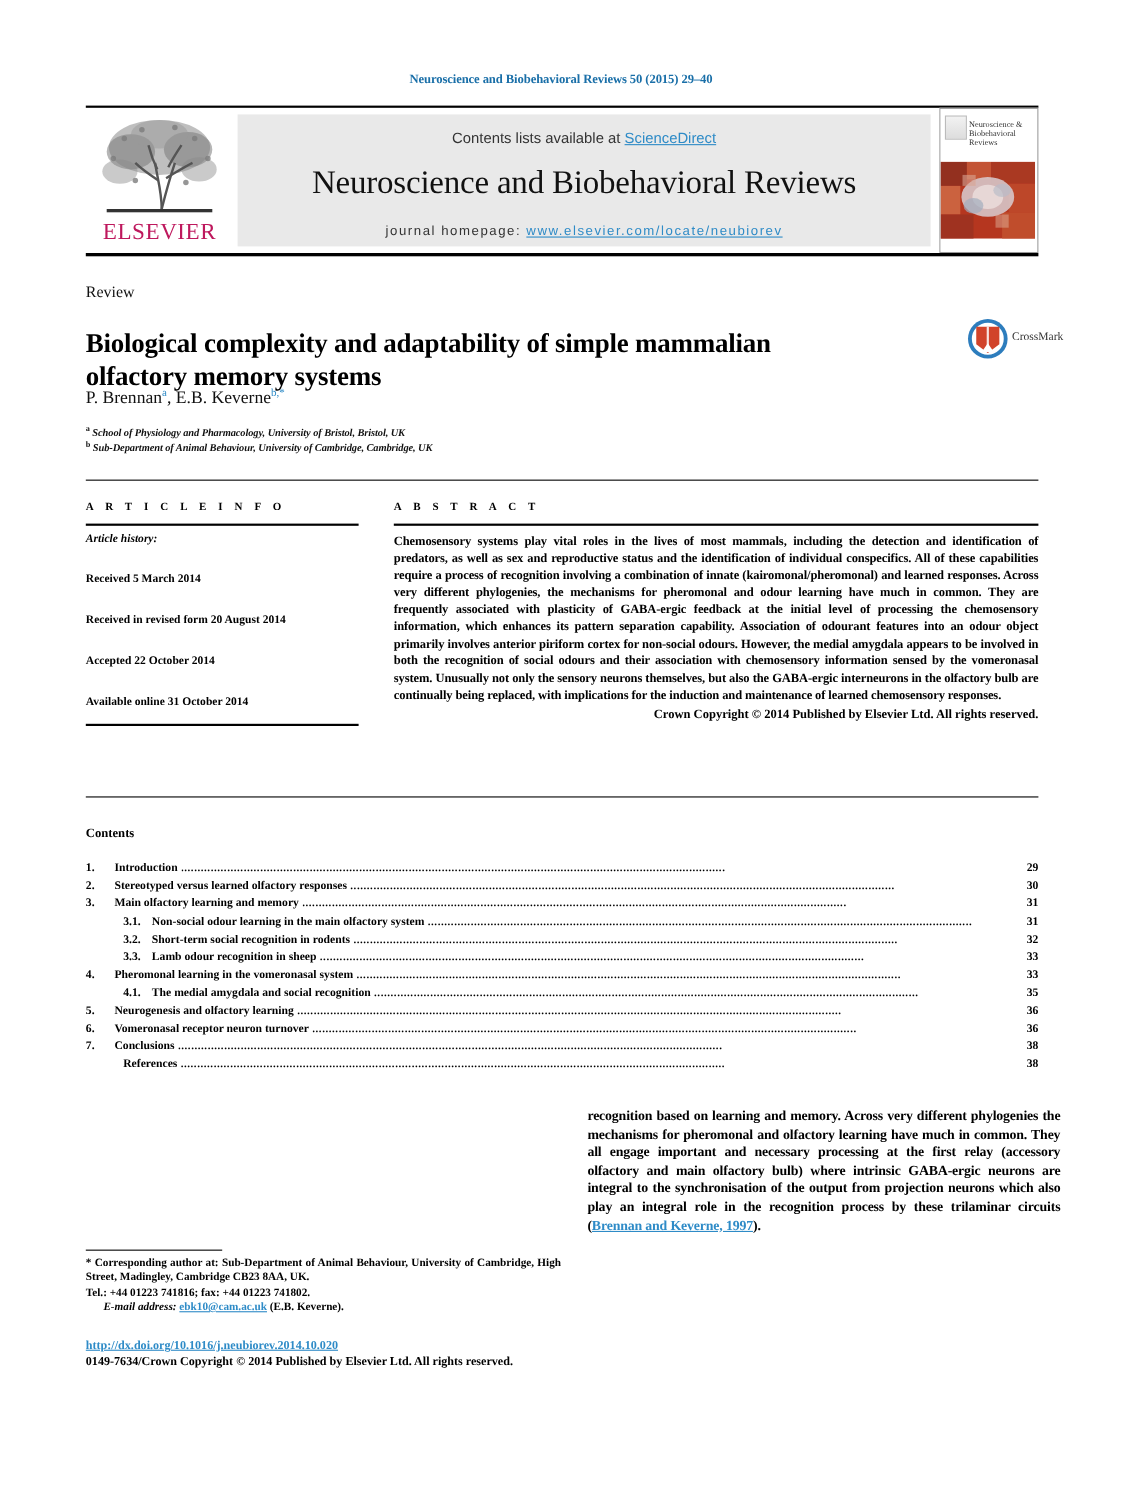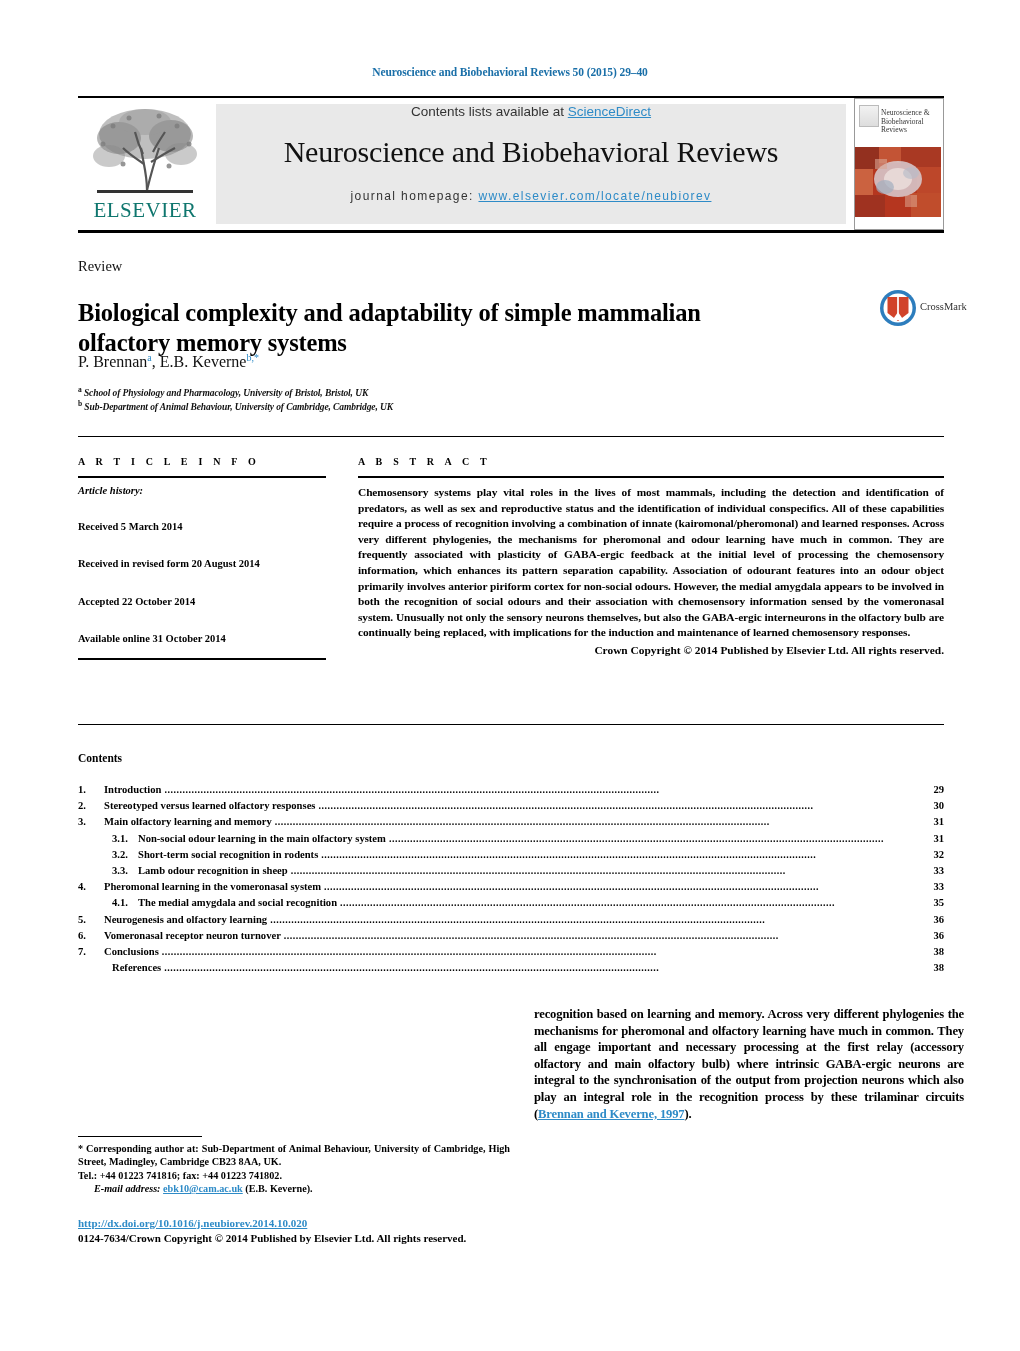--- a/index.html
+++ b/index.html
@@ -63,37 +63,38 @@
     left: 4px;
     width: 126px;
     height: 122px;
     text-align: center;
   }
   .tree-svg { display:block; margin: 0 auto; }
   .elsevier-word {
     font-family: "Liberation Serif", serif;
     font-size: 21px;
     letter-spacing: 0.5px;
-    color: #0f766e;
+    color: #be185d;
     margin-top: -2px;
     font-weight: 400;
   }
   .grey-band {
     position: absolute;
     top: 8px;
     left: 138px;
     width: 630px;
     height: 120px;
     background: #e9e9e9;
     text-align: center;
   }
   .contents-line {
     font-family: "Liberation Sans", sans-serif;
     font-size: 13.5px;
     color: #333;
+    padding-top: 14px;
   }
   .sd-link { color: #2e8bc7; }
   .journal-title {
     font-family: "Liberation Serif", serif;
     font-size: 30px;
     color: #111;
     margin-top: 16px;
     letter-spacing: -0.2px;
   }
   .homepage-line {
@@ -593,16 +594,16 @@
   <div class="footnote">
     <span class="star">*</span><span>Corresponding author at: Sub-Department of Animal Behaviour, University of Cambridge, High Street, Madingley, Cambridge CB23 8AA, UK.</span><br>
     <span>Tel.: +44 01223 741816; fax: +44 01223 741802.</span><br>
     <span style="padding-left:16px;" class="email-lbl">E-mail address:</span>
     <a class="link" href="#">ebk10@cam.ac.uk</a>
     <span>(E.B. Keverne).</span>
   </div>
 
   <div class="doi-block">
     <a class="doi-line" href="#">http://dx.doi.org/10.1016/j.neubiorev.2014.10.020</a>
-    <div>0124-7634/Crown Copyright © 2014 Published by Elsevier Ltd. All rights reserved.</div>
+    <div>0149-7634/Crown Copyright © 2014 Published by Elsevier Ltd. All rights reserved.</div>
   </div>
 
 </div>
 
 </body></html>

